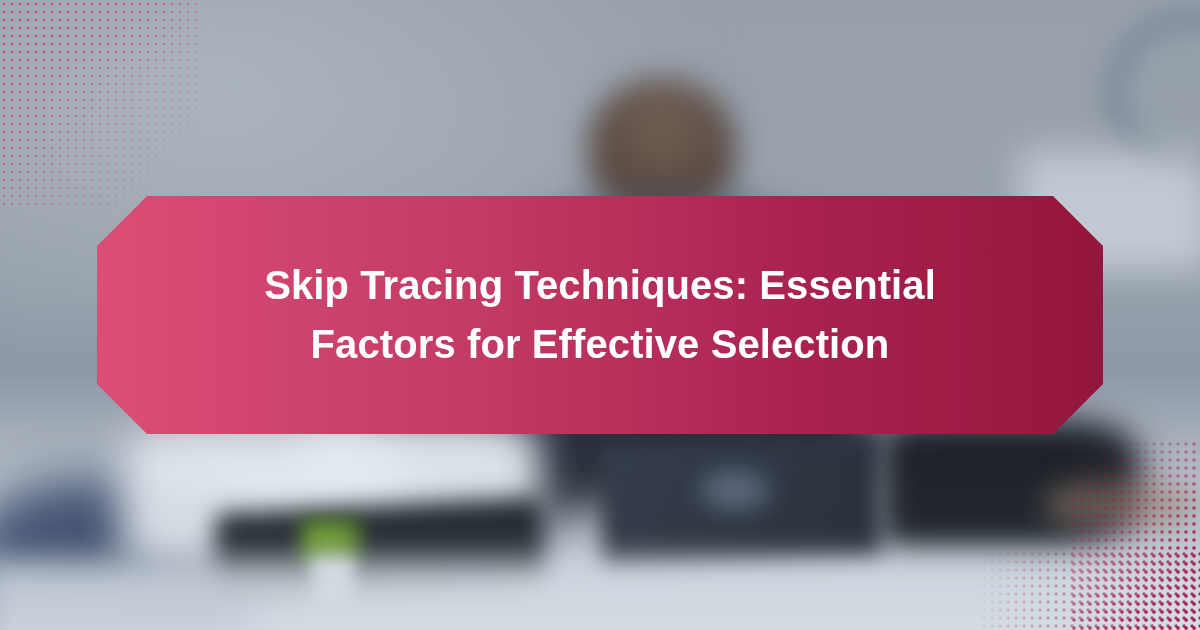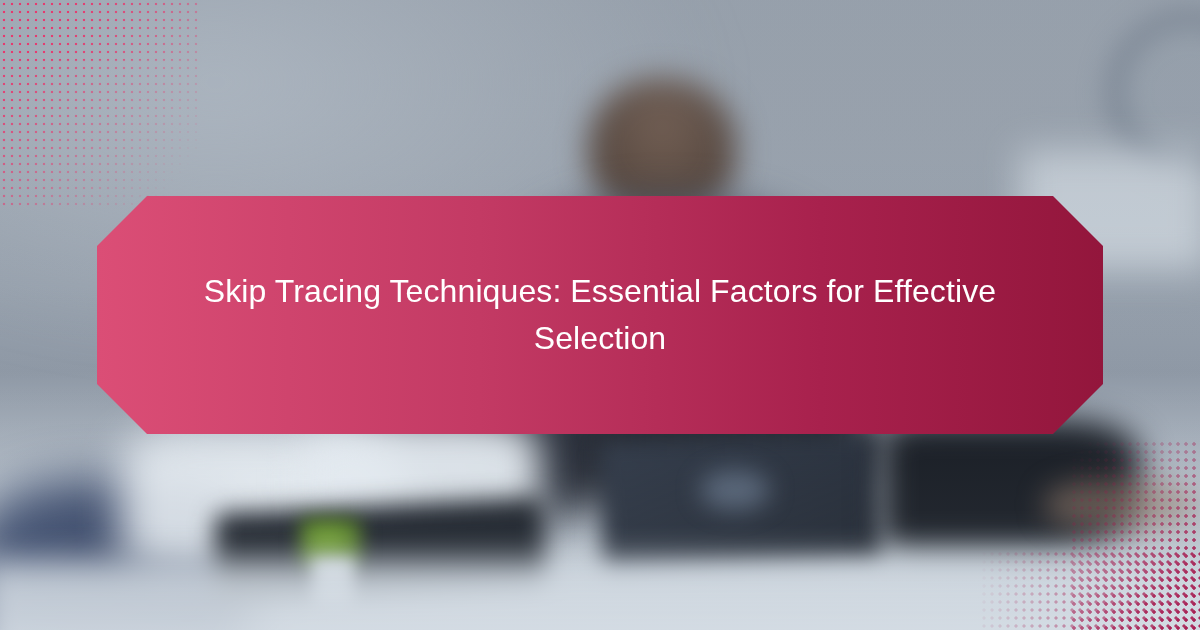--- a/index.html
+++ b/index.html
@@ -322,22 +322,22 @@
         0 calc(100% - 50px), 0 50px);
     display: flex;
     align-items: center;
     justify-content: center;
   }
   .title-text {
     margin: 0;
     padding: 0 90px;
     color: #ffffff;
     font-family: "Liberation Sans", sans-serif;
-    font-size: 32px;
-    font-weight: 400;
+    font-size: 40px;
+    font-weight: 700;
     line-height: 1.47;
     text-align: center;
     letter-spacing: 0.1px;
   }
 </style>
 </head>
 <body>
 
 <div class="og-card">
 

